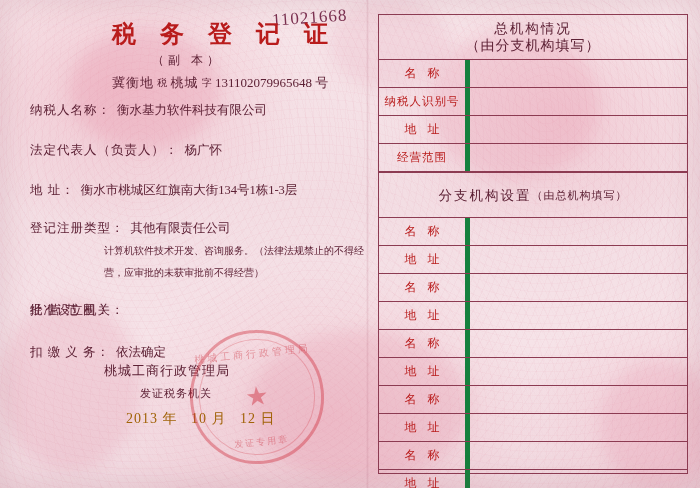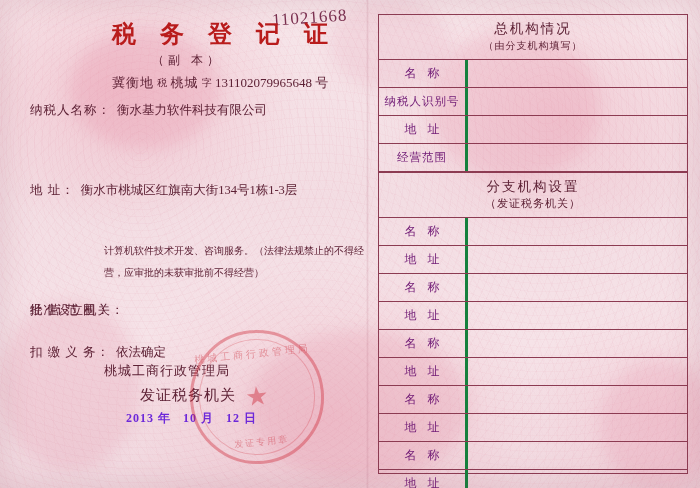--- a/index.html
+++ b/index.html
@@ -132,33 +132,32 @@
     position: absolute;
     left: 104px; top: 362px;
     font-size: 13px;
     letter-spacing: 1px;
     color: #5d2135;
     white-space: nowrap;
   }
   .issuer2 {
     position: absolute;
     left: 140px; top: 386px;
-    font-size: 15px;
+    font-size: 11px;
     letter-spacing: 1px;
     color: #5d2135;
     white-space: nowrap;
   }
   .datebox {
     position: absolute;
     left: 126px; top: 410px;
-    font-size: 12px;
+    font-size: 14px;
     letter-spacing: 1px;
-    color: #6d28d9;
-    white-space: nowrap;
-    font-weight: bold;
+    color: #a16207;
+    white-space: nowrap;
   }
   .footnote {
     position: absolute;
     left: 96px; top: 440px;
     font-size: 12.5px;
     letter-spacing: 1.5px;
     color: #5d2135;
     white-space: nowrap;
   }
 
@@ -219,48 +218,48 @@
   .rt-head {
     height: 44px;
     border-bottom: 1.3px solid #8c3b52;
     display: flex;
     flex-direction: column;
     align-items: center;
     justify-content: center;
     line-height: 17px;
   }
   .rt-head .t1 { font-size: 13.5px; letter-spacing: 2px; color: #5d2135; }
-  .rt-head .t2 { font-size: 10px; letter-spacing: 1px; color: #5d2135; }
+  .rt-head .t2 { font-size: 14px; letter-spacing: 1px; color: #5d2135; }
 
   .rt-row {
     display: flex;
     border-bottom: 1px solid #8c3b52;
     height: 27px;
   }
   .rt-row:last-child { border-bottom: none; }
   .rt-row .lcell {
     width: 86px;
-    border-right: 3px solid #15803d;
+    border-right: 5px solid #15803d;
     display: flex;
     align-items: center;
     justify-content: center;
     font-size: 12px;
     letter-spacing: 4px;
     text-indent: 4px;
-    color: #701a75;
+    color: #b91c1c;
   }
   .rt-row .lcell.tight { letter-spacing: 1px; text-indent: 0; font-size: 11.5px; }
   .rt-row .rcell { flex: 1; }
 
   .rt-sec {
     height: 44px;
     border-bottom: 1px solid #8c3b52;
     border-top: 1px solid #8c3b52;
     display: flex;
-    flex-direction: column;
+    flex-direction: row;
     align-items: center;
     justify-content: center;
     line-height: 17px;
   }
   .rt-sec .t1 { font-size: 13.5px; letter-spacing: 2px; color: #5d2135; }
   .rt-sec .t2 { font-size: 11px; letter-spacing: 1px; color: #5d2135; }
 
   .edge-shadow {
     position: absolute;
     inset: 0;
@@ -304,25 +303,31 @@
         <span class="ch">桃城</span>
         <span class="sm">字</span>
         <span class="num">131102079965648</span>
         <span class="ch">号</span>
       </div>
 
       <div class="field f-taxpayer">
         <span class="lbl">纳税人名称：</span><span class="val">衡水基力软件科技有限公司</span>
       </div>
 
+      <div class="field f-legal">
+        <span class="lbl">法定代表人（负责人）：</span><span class="val">杨广怀</span>
+      </div>
 
       <div class="field f-addr">
         <span class="lbl">地    址：</span><span class="val">衡水市桃城区红旗南大街134号1栋1-3层</span>
       </div>
 
+      <div class="field f-regtype">
+        <span class="lbl">登记注册类型：</span><span class="val">其他有限责任公司</span>
+      </div>
 
       <div class="field f-scope">
         <span class="lbl">经 营 范 围：</span>
       </div>
       <div class="scope-text">计算机软件技术开发、咨询服务。（法律法规禁止的不得经营，应审批的未获审批前不得经营）</div>
 
       <div class="field f-approve">
         <span class="lbl">批准设立机关：</span>
       </div>
 
@@ -371,21 +376,21 @@
         <div class="lcell">地    址</div>
         <div class="rcell"></div>
       </div>
       <div class="rt-row">
         <div class="lcell tight">经营范围</div>
         <div class="rcell"></div>
       </div>
 
       <div class="rt-sec">
         <div class="t1">分支机构设置</div>
-        <div class="t2">（发证税务机关）</div>
+        <div class="t2">（由总机构填写）</div>
       </div>
 
       <div class="rt-row">
         <div class="lcell">名    称</div>
         <div class="rcell"></div>
       </div>
       <div class="rt-row">
         <div class="lcell">地    址</div>
         <div class="rcell"></div>
       </div>

